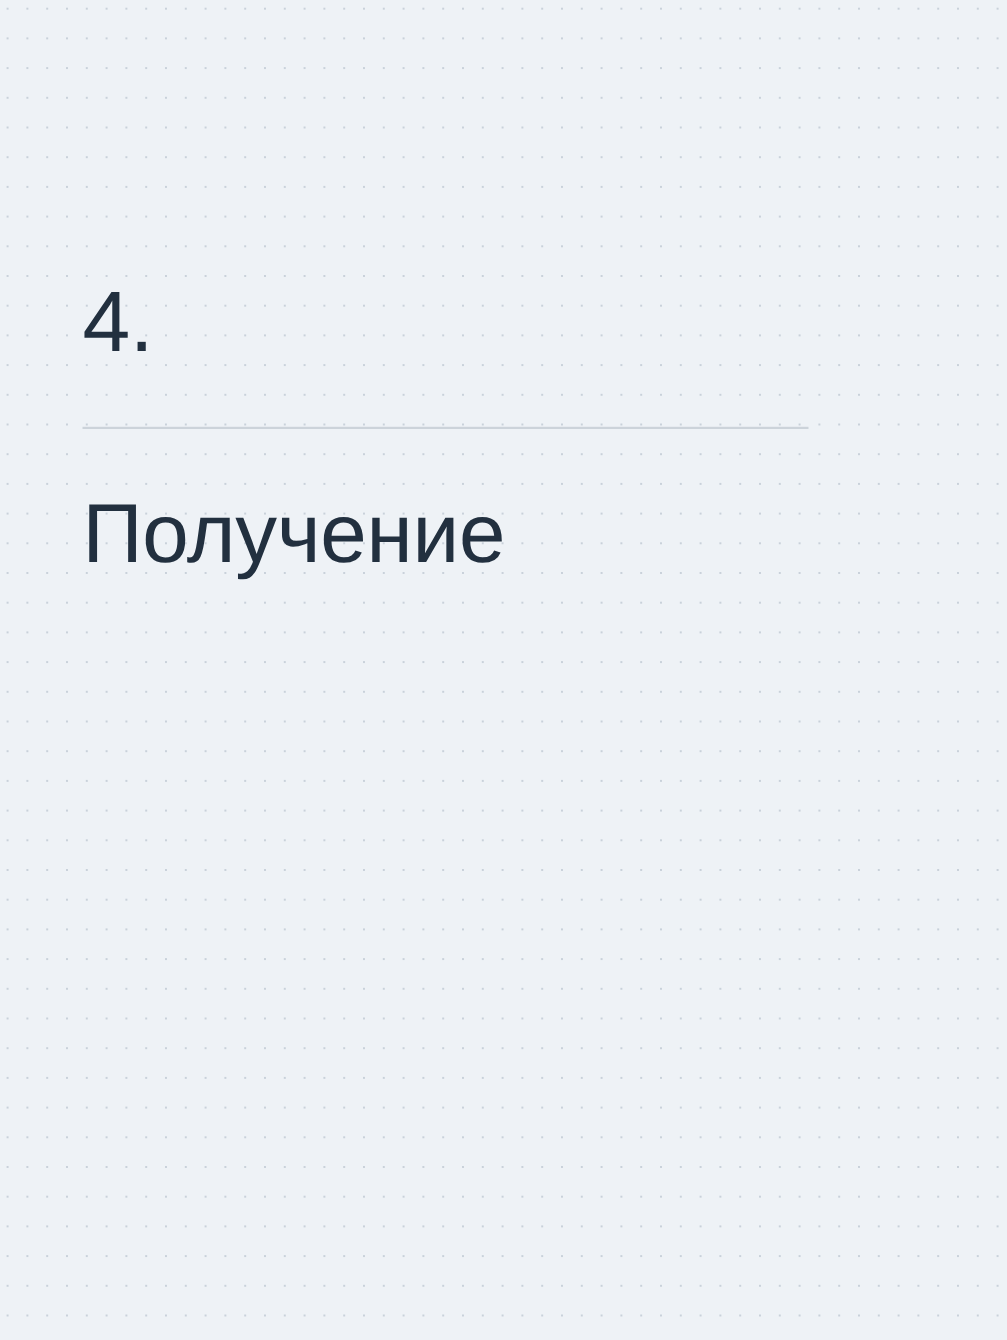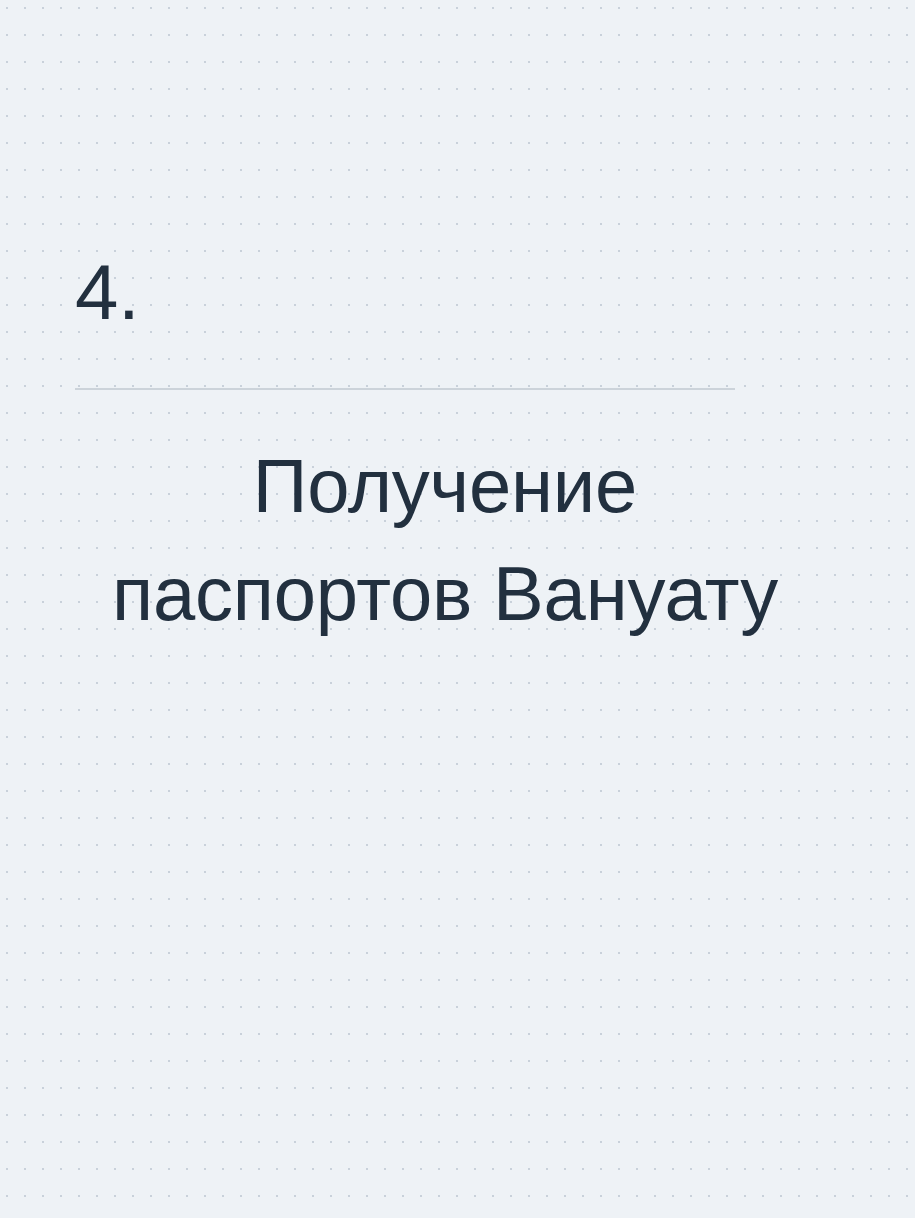--- a/index.html
+++ b/index.html
@@ -63,34 +63,32 @@
     font-weight: 300;
     color: #22303f;
     letter-spacing: -0.2px;
     max-width: 740px;
     font-family: "Liberation Sans", sans-serif;
   }
 
   .title-line {
     display: block;
     white-space: nowrap;
-    text-align: center;
   }
 </style>
 </head>
 <body>
 
 <div id="slide">
 
   <div id="content">
 
     <div id="section-number">4.</div>
 
     <div id="divider"></div>
 
     <h1 id="section-title">
       <span class="title-line">Получение</span>
-      <span class="title-line">паспортов Вануату</span>
     </h1>
 
   </div>
 
 </div>
 
 </body></html>

